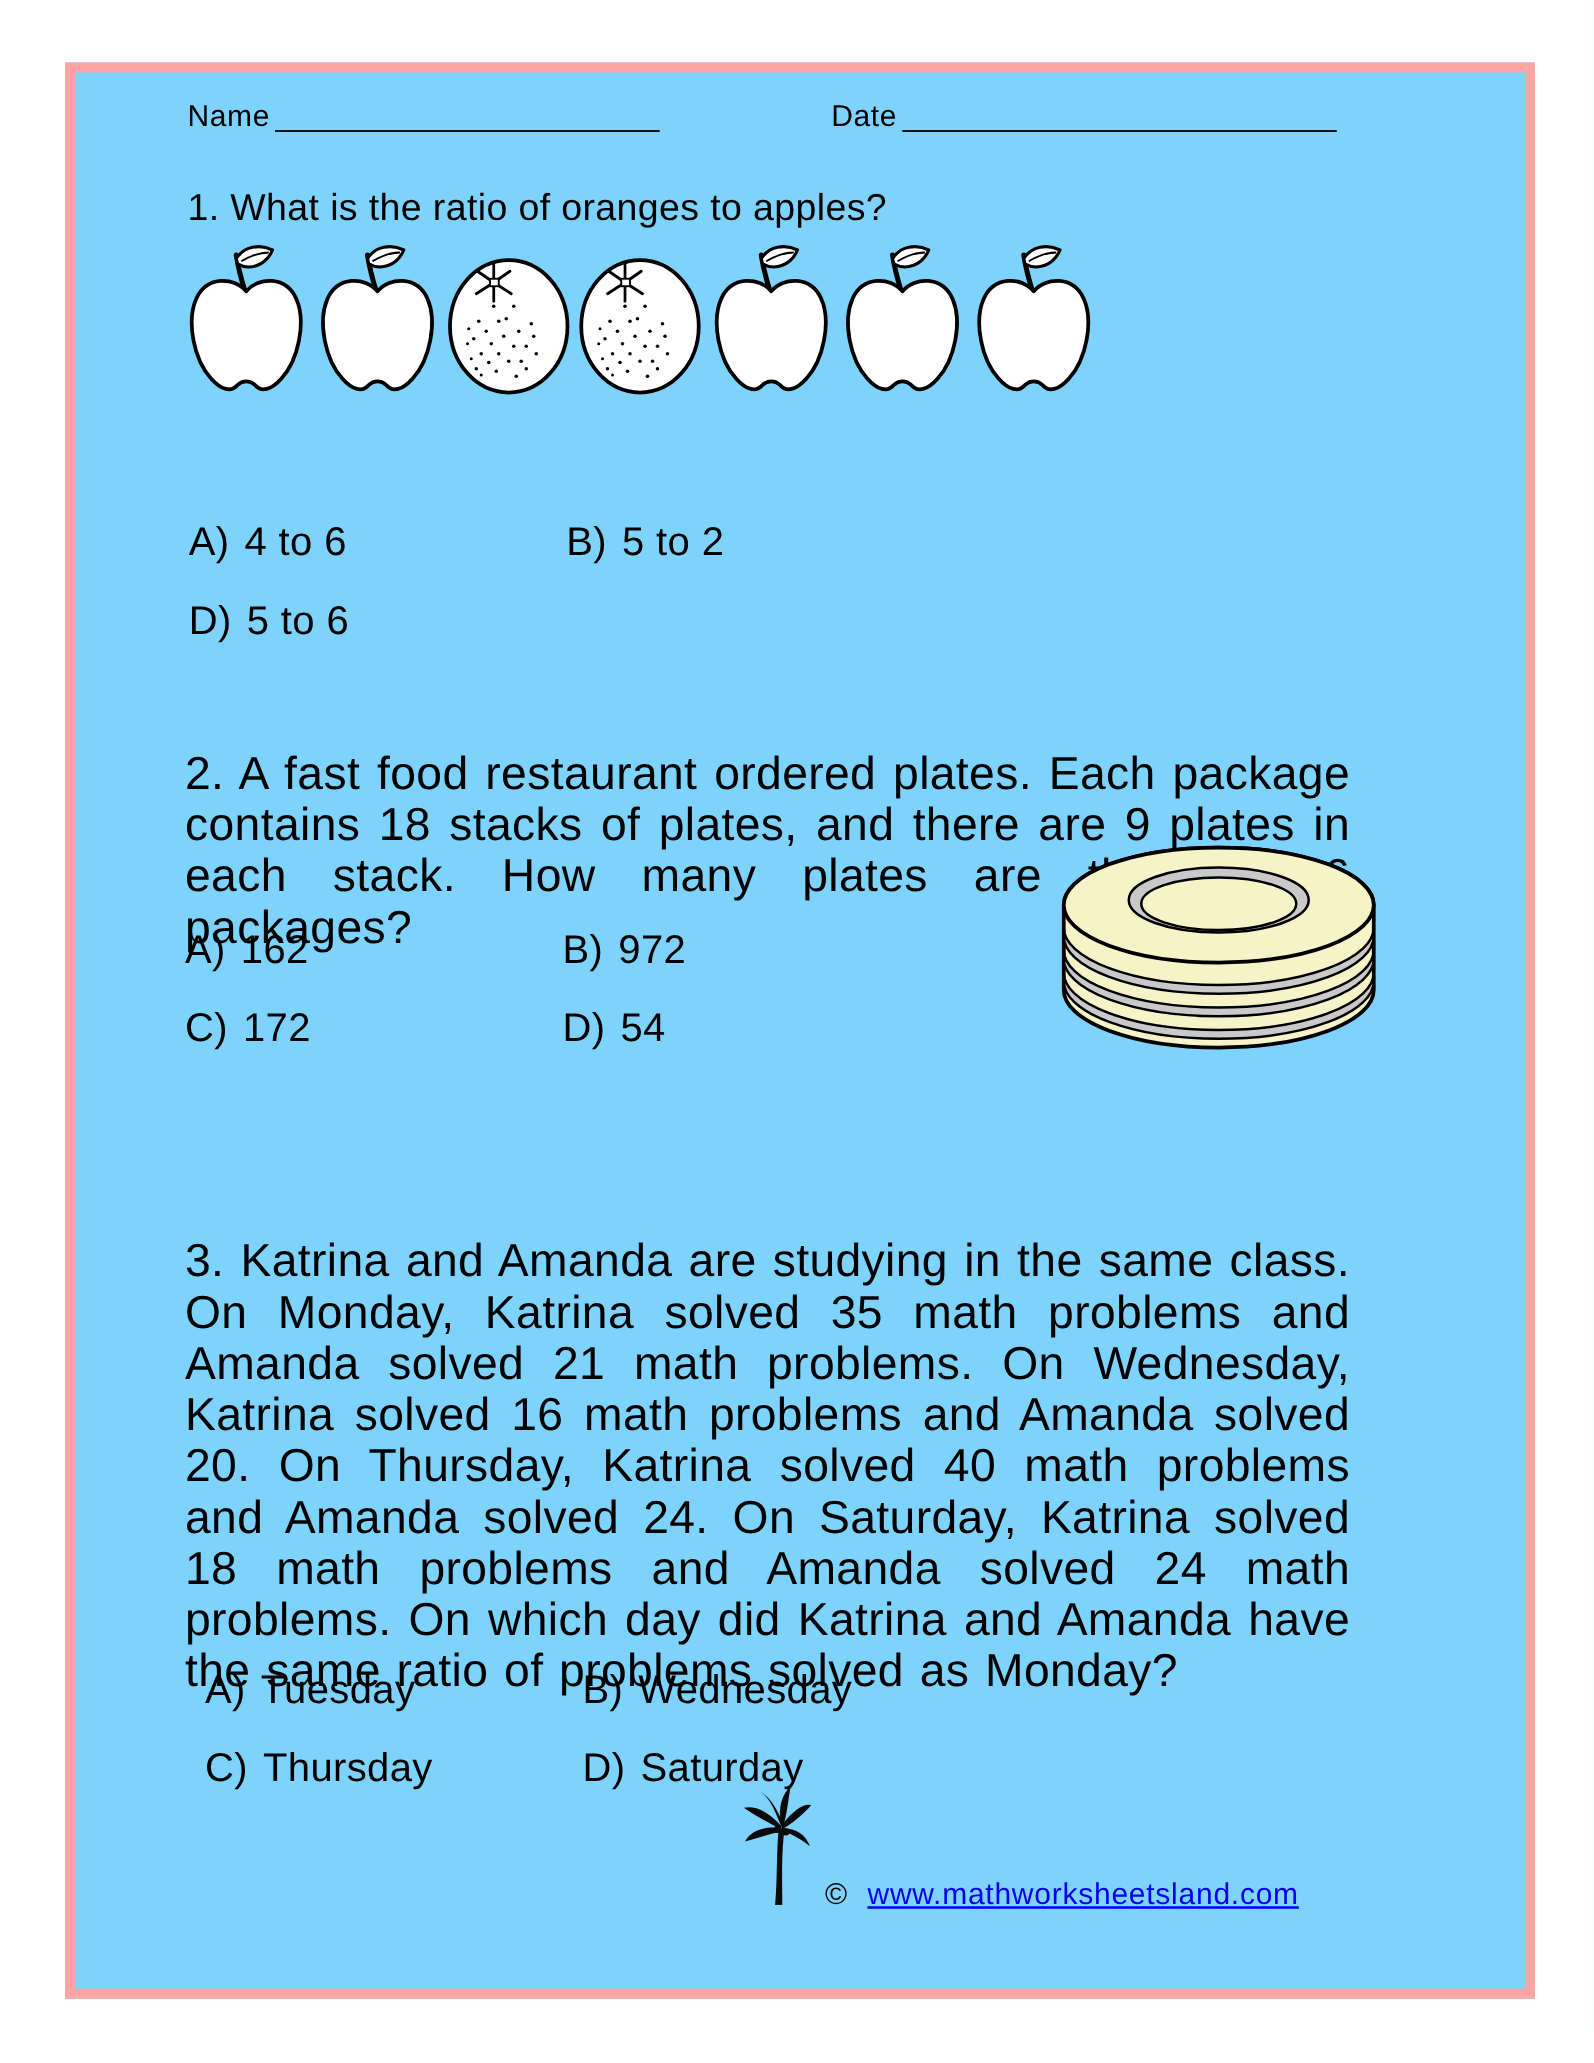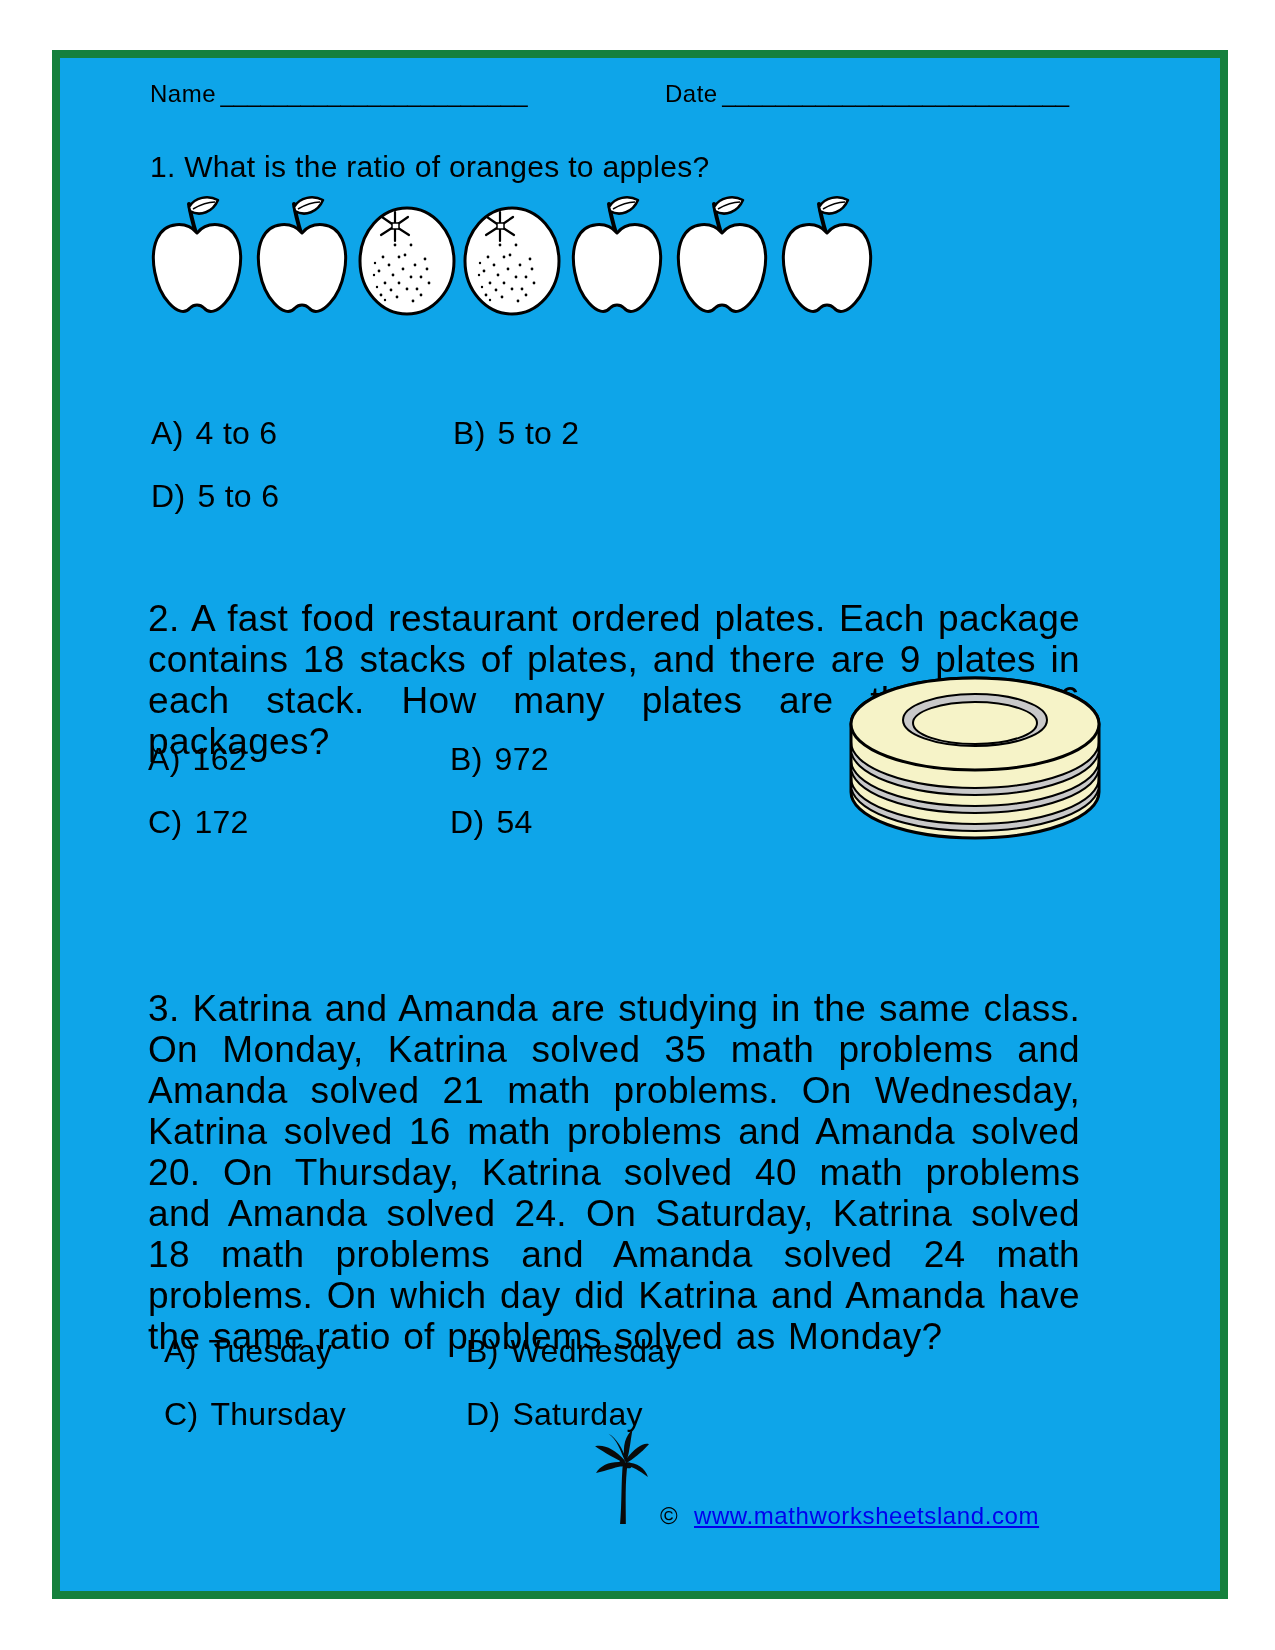--- a/index.html
+++ b/index.html
@@ -1,19 +1,19 @@
 <!DOCTYPE html>
 <html><head>
 <meta charset="utf-8">
 <style>
   * { margin:0; padding:0; box-sizing:border-box; }
   html,body { width:1275px; height:1650px; background:#ffffff;
     font-family:"Liberation Sans","DejaVu Sans",sans-serif; color:#000; }
   .sheet { position:absolute; left:52px; top:50px; width:1176px; height:1549px;
-    border:8px solid #15803d; background:#0ea5e9; }
+    border:8px solid #fca5a5; background:#7dd3fc; }
   .abs { position:absolute; }
 
   .hdr-label { font-size:24px; letter-spacing:0.5px; }
   .hdr-line  { font-size:24px; letter-spacing:0; }
 
   .q-title { font-size:30px; letter-spacing:0.3px; white-space:nowrap; }
 
   .para { font-size:37px; line-height:41px; letter-spacing:0.3px; word-spacing:2px;
     text-align:justify; width:932px; }
 

